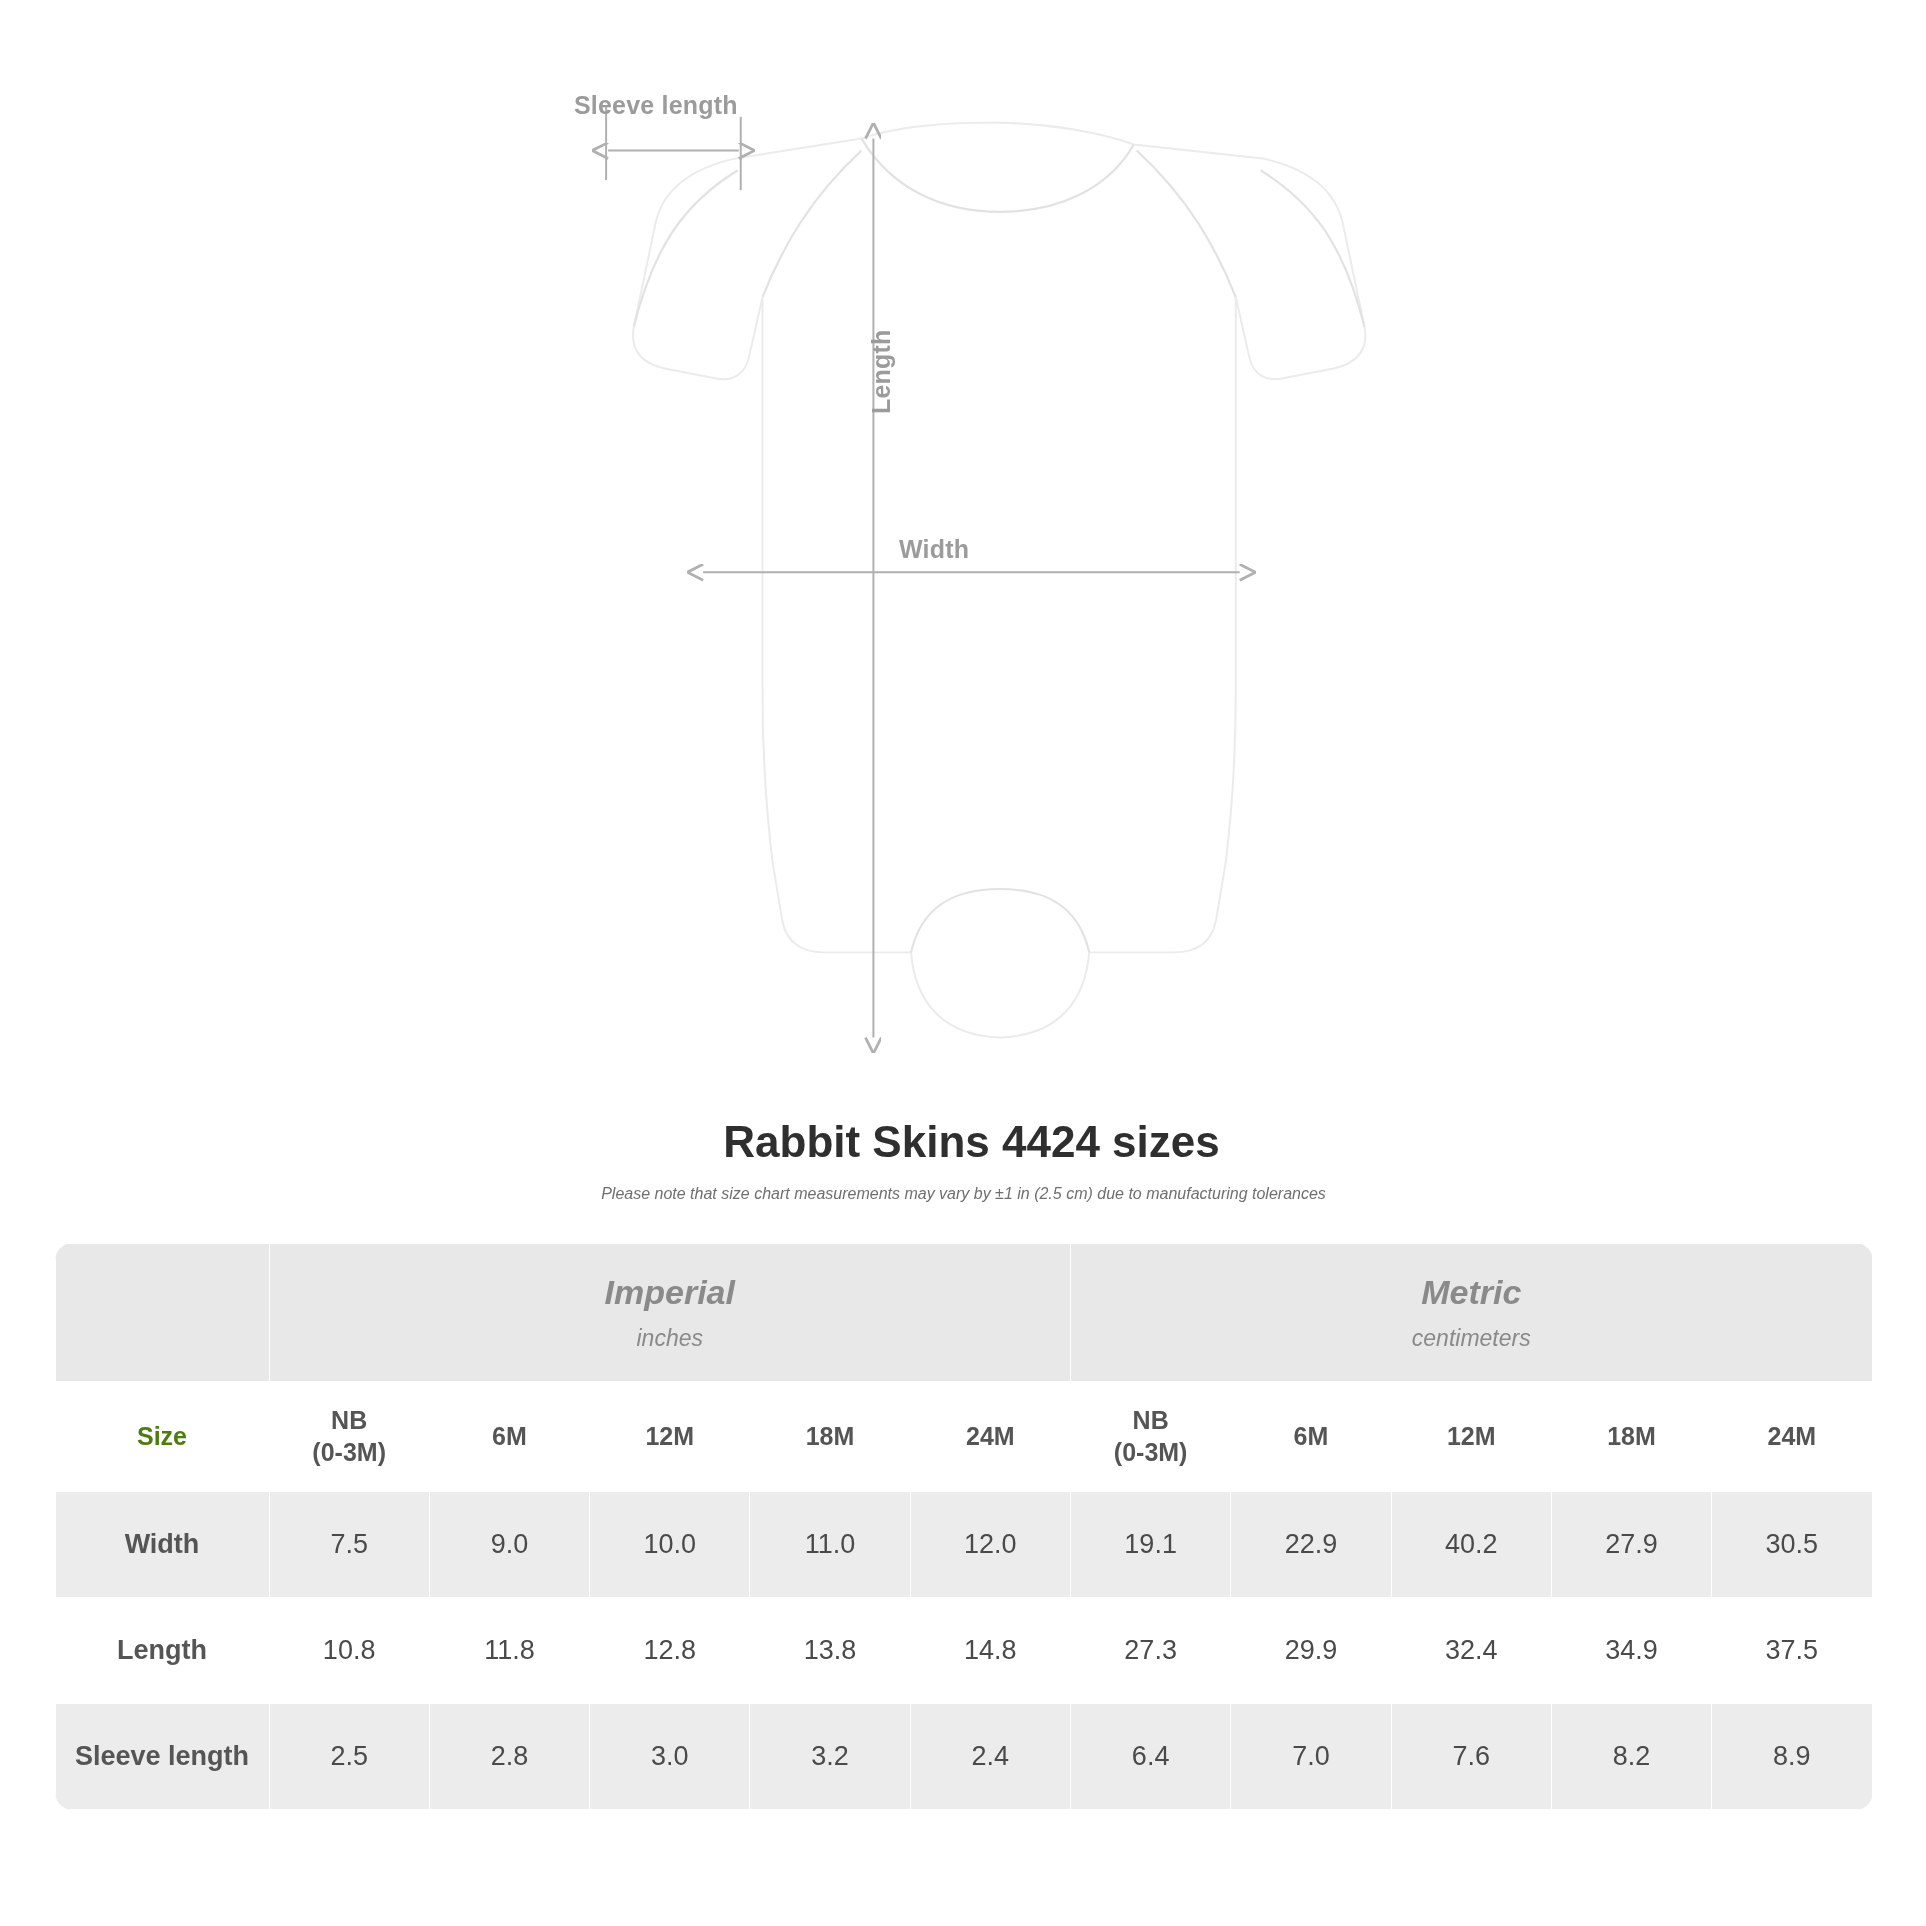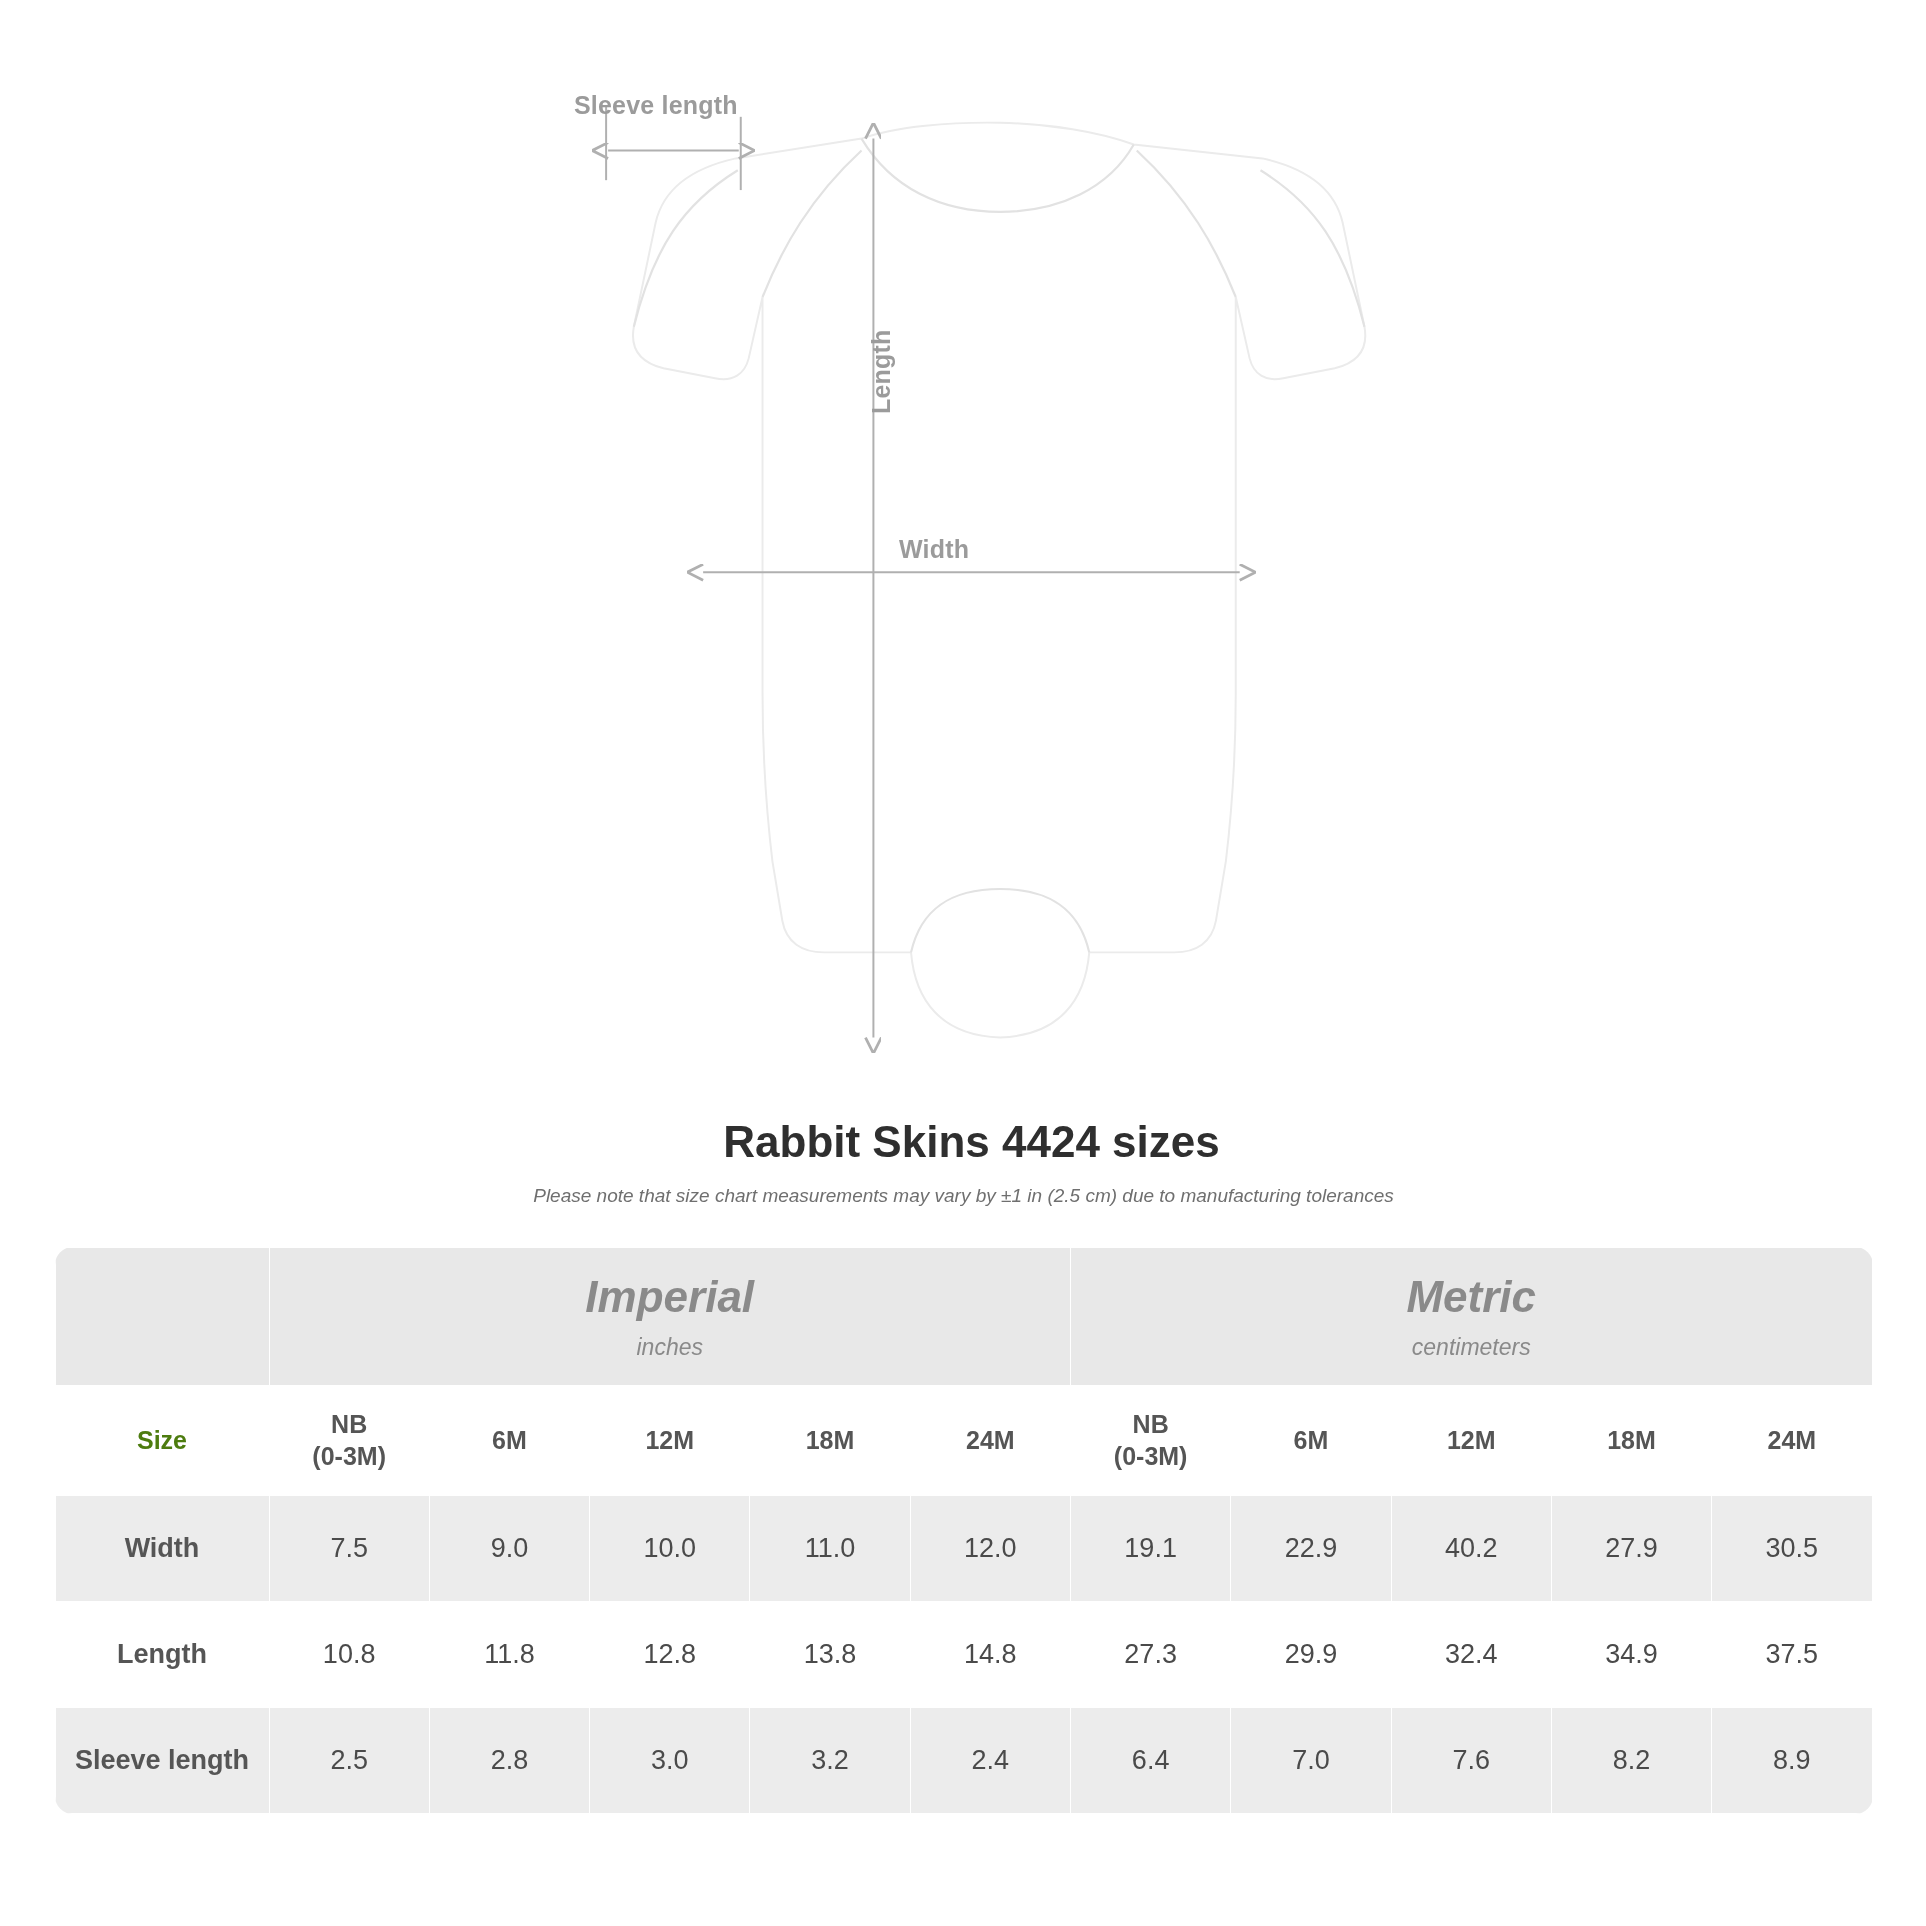--- a/index.html
+++ b/index.html
@@ -54,21 +54,21 @@
     margin-top: 28px;
   }
   .chart-title {
     font-size: 44px;
     font-weight: bold;
     color: #2f2f2f;
     margin: 0 0 18px 0;
     padding-left: 16px;
   }
   .chart-note {
-    font-size: 19px;
+    font-size: 16px;
     font-style: italic;
     color: #6f6f6f;
     margin: 0;
   }
 
   
   .table-wrap {
     margin: 40px auto 0 auto;
     width: 1818px;
     border-radius: 18px;
@@ -84,21 +84,21 @@
     border: 1px solid #ffffff;
     text-align: center;
     vertical-align: middle;
   }
   .unit-head td {
     background: #e8e8e8;
     height: 137px;
     padding: 0;
   }
   .unit-title {
-    font-size: 44px;
+    font-size: 34px;
     font-style: italic;
     font-weight: bold;
     color: #8a8a8a;
     line-height: 1.15;
   }
   .unit-sub {
     font-size: 23px;
     font-style: italic;
     color: #8a8a8a;
     margin-top: 12px;

